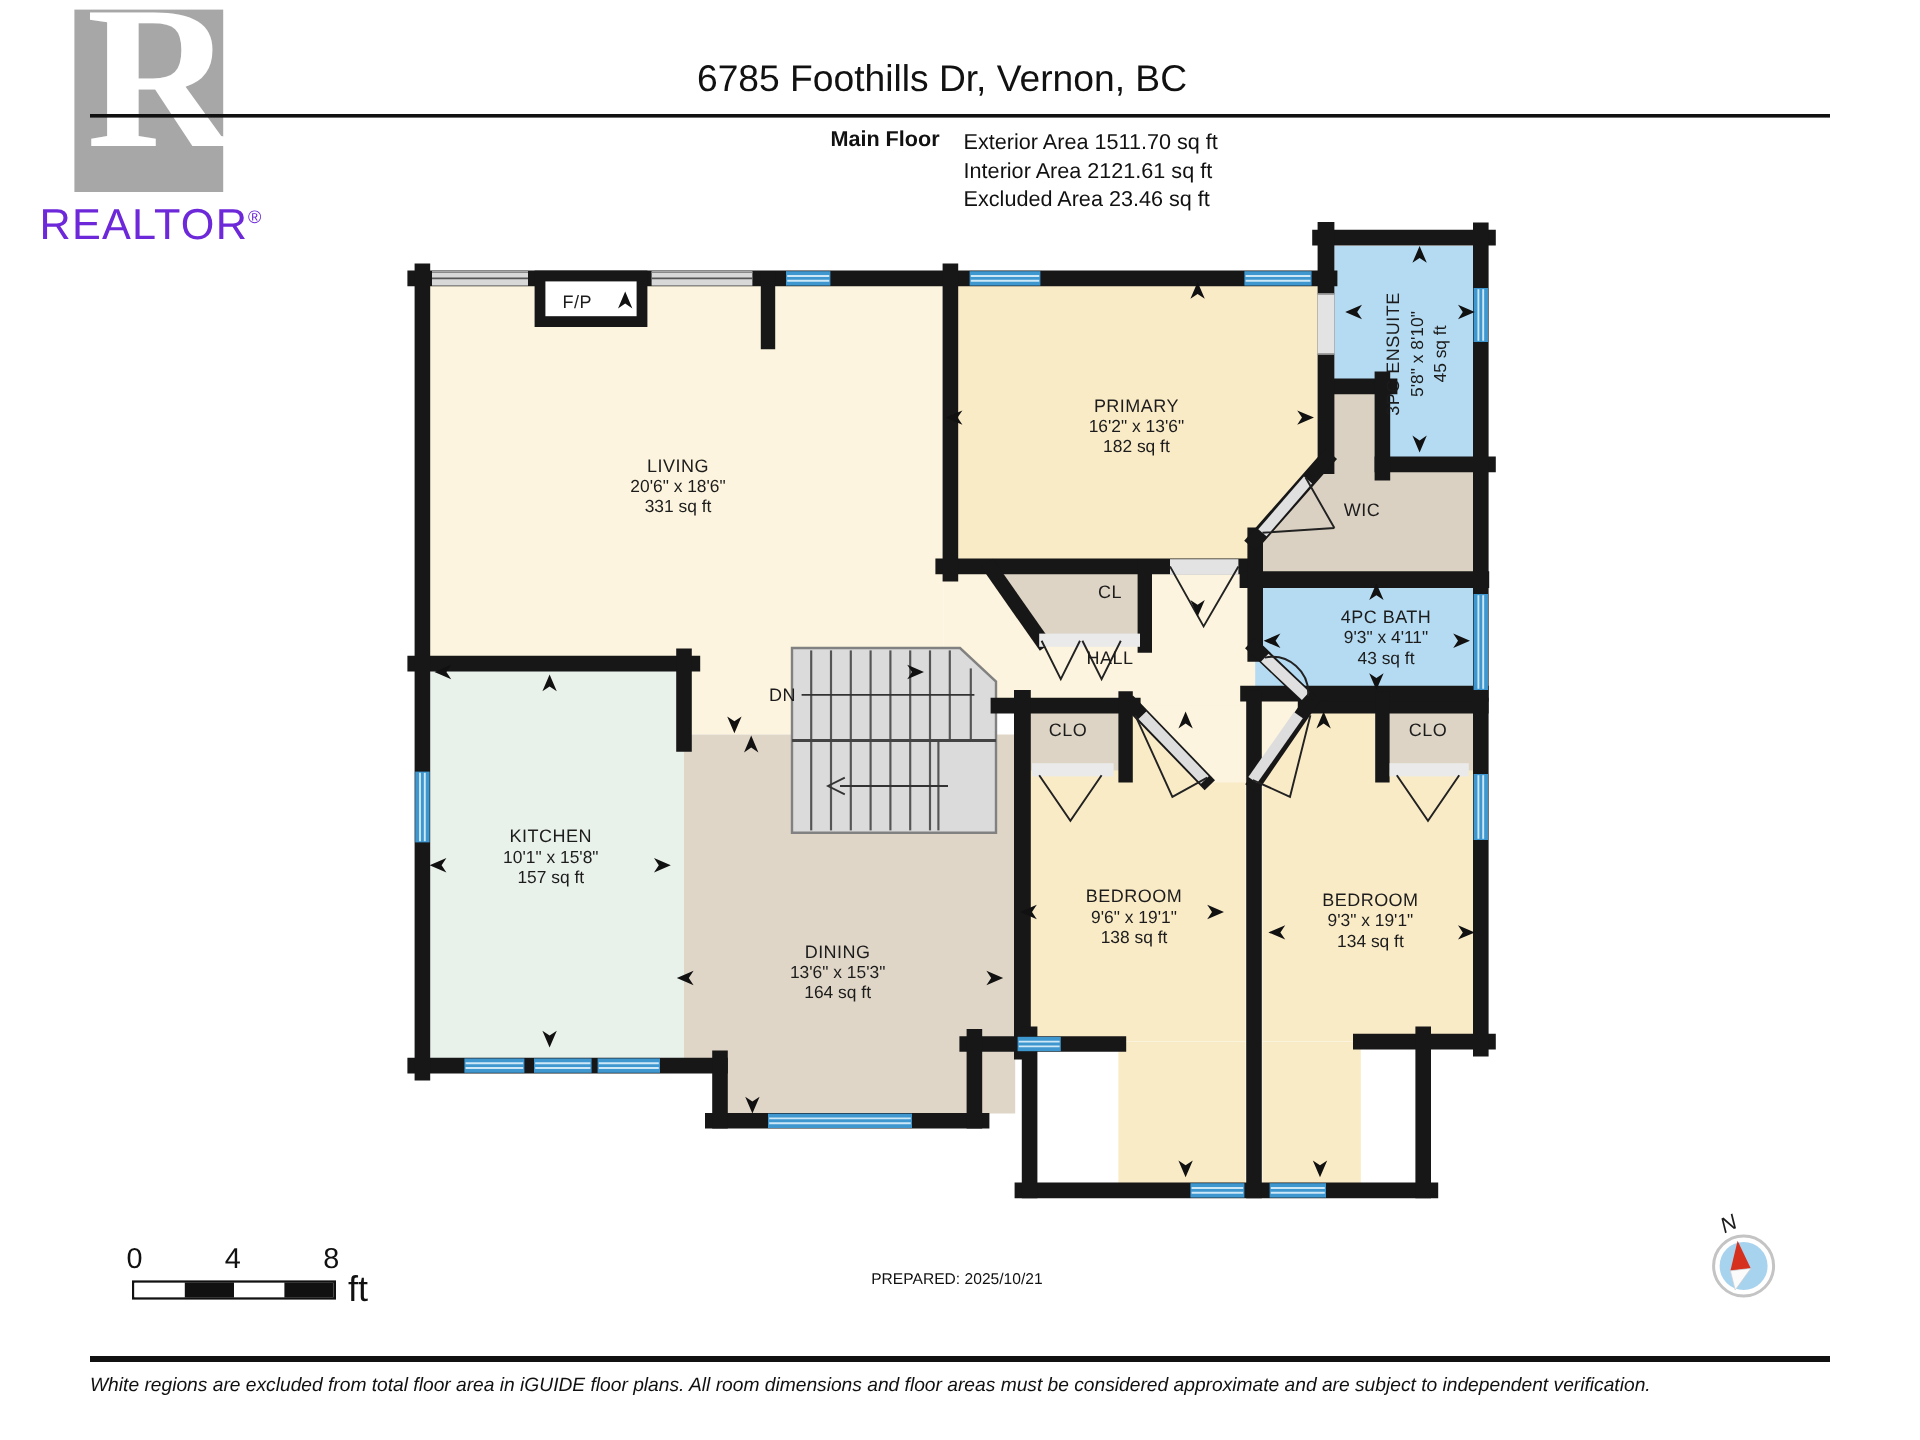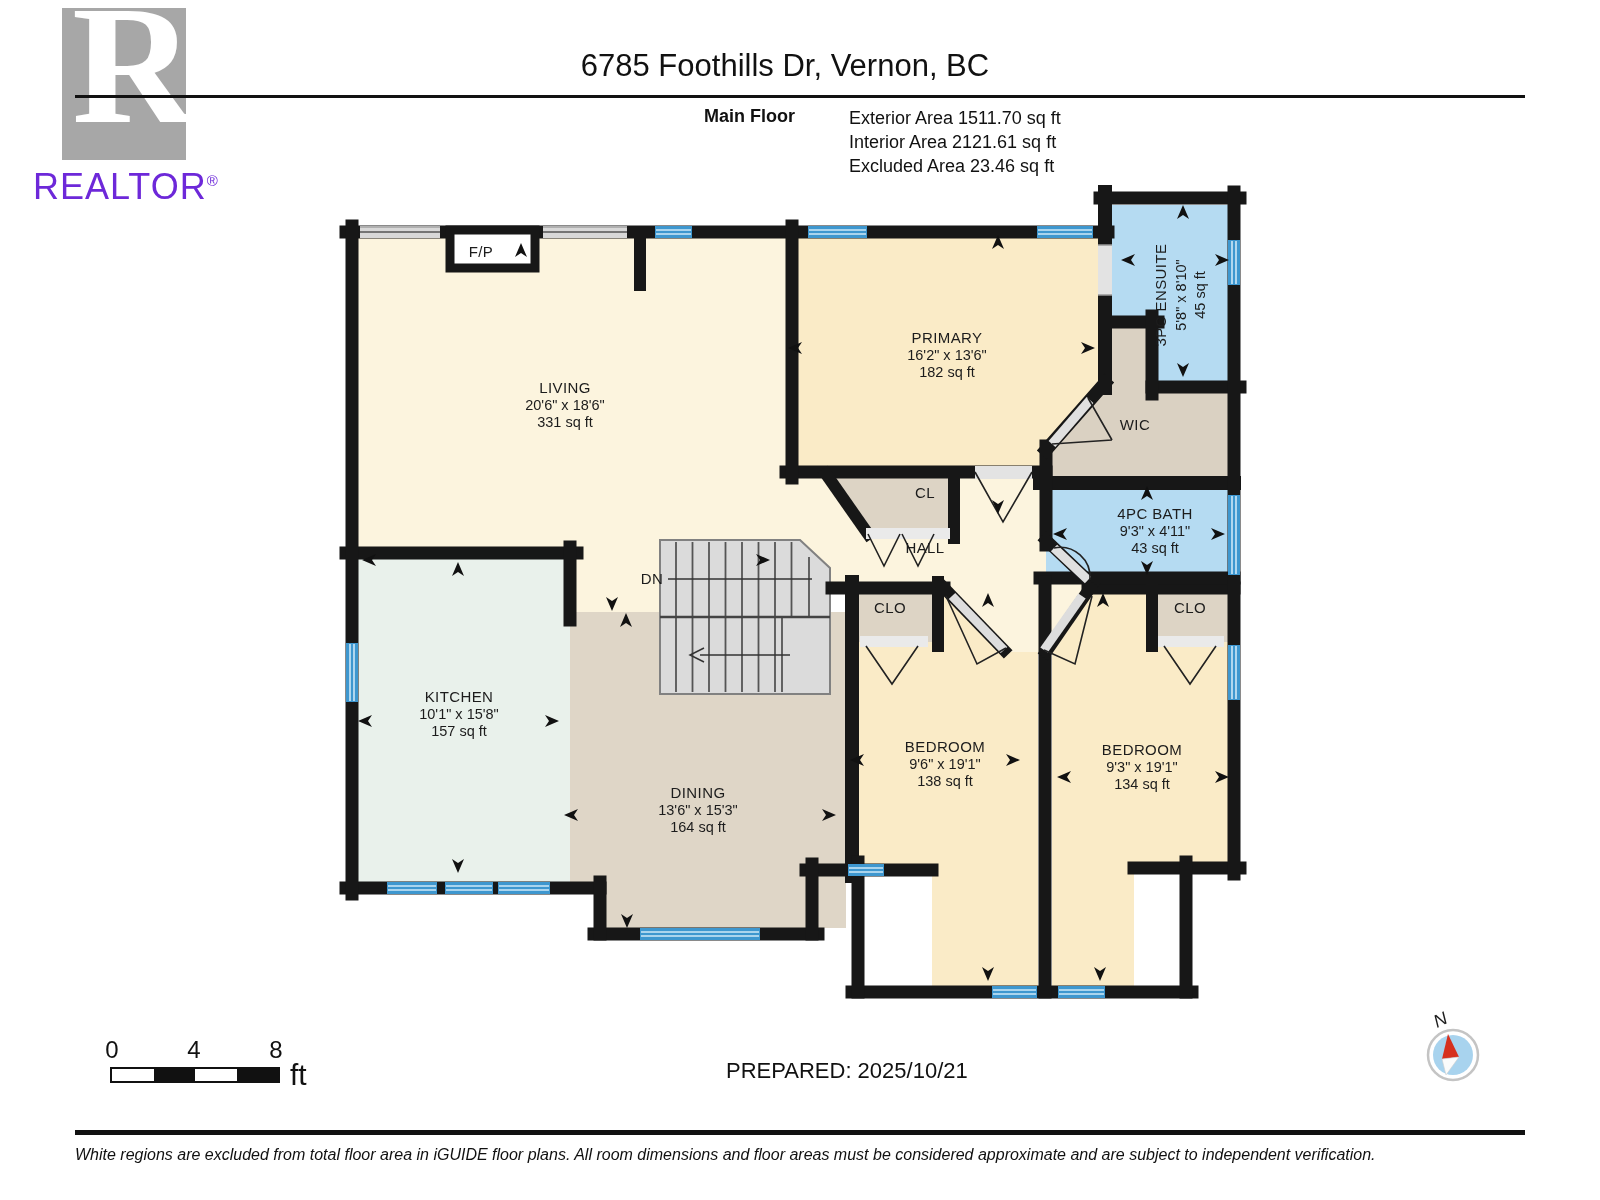--- a/index.html
+++ b/index.html
@@ -7,29 +7,29 @@
        font-family:"Liberation Sans",sans-serif;color:#111;overflow:hidden;}
   .abs{position:absolute;}
   
   .logo-block{left:62px;top:8px;width:124px;height:152px;background:#a7a7a7;z-index:2;}
   .logo-r{position:absolute;left:10px;top:-28px;font-family:"Liberation Serif",serif;
           font-weight:bold;font-size:170px;color:#fff;line-height:1;}
   .logo-word{left:33px;top:166px;font-size:36px;color:#6d28d9;letter-spacing:1px;z-index:2;}
   .logo-word sup{font-size:15px;}
   .page-title{left:0;top:48px;width:1570px;text-align:center;font-size:31px;font-weight:normal;z-index:3;}
   .title-rule{left:75px;top:95px;width:1450px;height:3px;background:#111;z-index:4;}
-  .floor-label{left:0;top:106px;width:783px;text-align:right;font-size:18px;font-weight:bold;margin-left:12px;}
-  .stats{left:803px;top:106px;font-size:18px;line-height:24px;margin-left:46px;}
+  .floor-label{left:0;top:106px;width:783px;text-align:right;font-size:18px;font-weight:bold;}
+  .stats{left:803px;top:106px;font-size:18px;line-height:24px;}
   
   .scale-nums span{position:absolute;top:1036px;font-size:24px;transform:translateX(-50%);}
   .scale-bar{left:110px;top:1067px;width:166px;height:12px;border:2px solid #111;display:flex;}
   .scale-bar i{flex:1;}
   .seg-w{background:#fff;} .seg-b{background:#111;}
   .scale-unit{left:290px;top:1058px;font-size:30px;}
-  .prepared{left:726px;top:1058px;font-size:22px;}
+  .prepared{left:726px;top:1058px;font-size:13px;}
   .footer-rule{left:75px;top:1130px;width:1450px;height:5px;background:#111;}
   .disclaimer{left:75px;top:1146px;width:1450px;font-size:16px;color:#111;font-style:italic;}
   svg text{font-family:"Liberation Sans",sans-serif;fill:#1c1c1c;}
   .roomname{font-size:15px;letter-spacing:.4px;}
   .roomdim{font-size:14.5px;}
 </style>
 </head>
 <body>
 
 <div class="abs logo-block">

